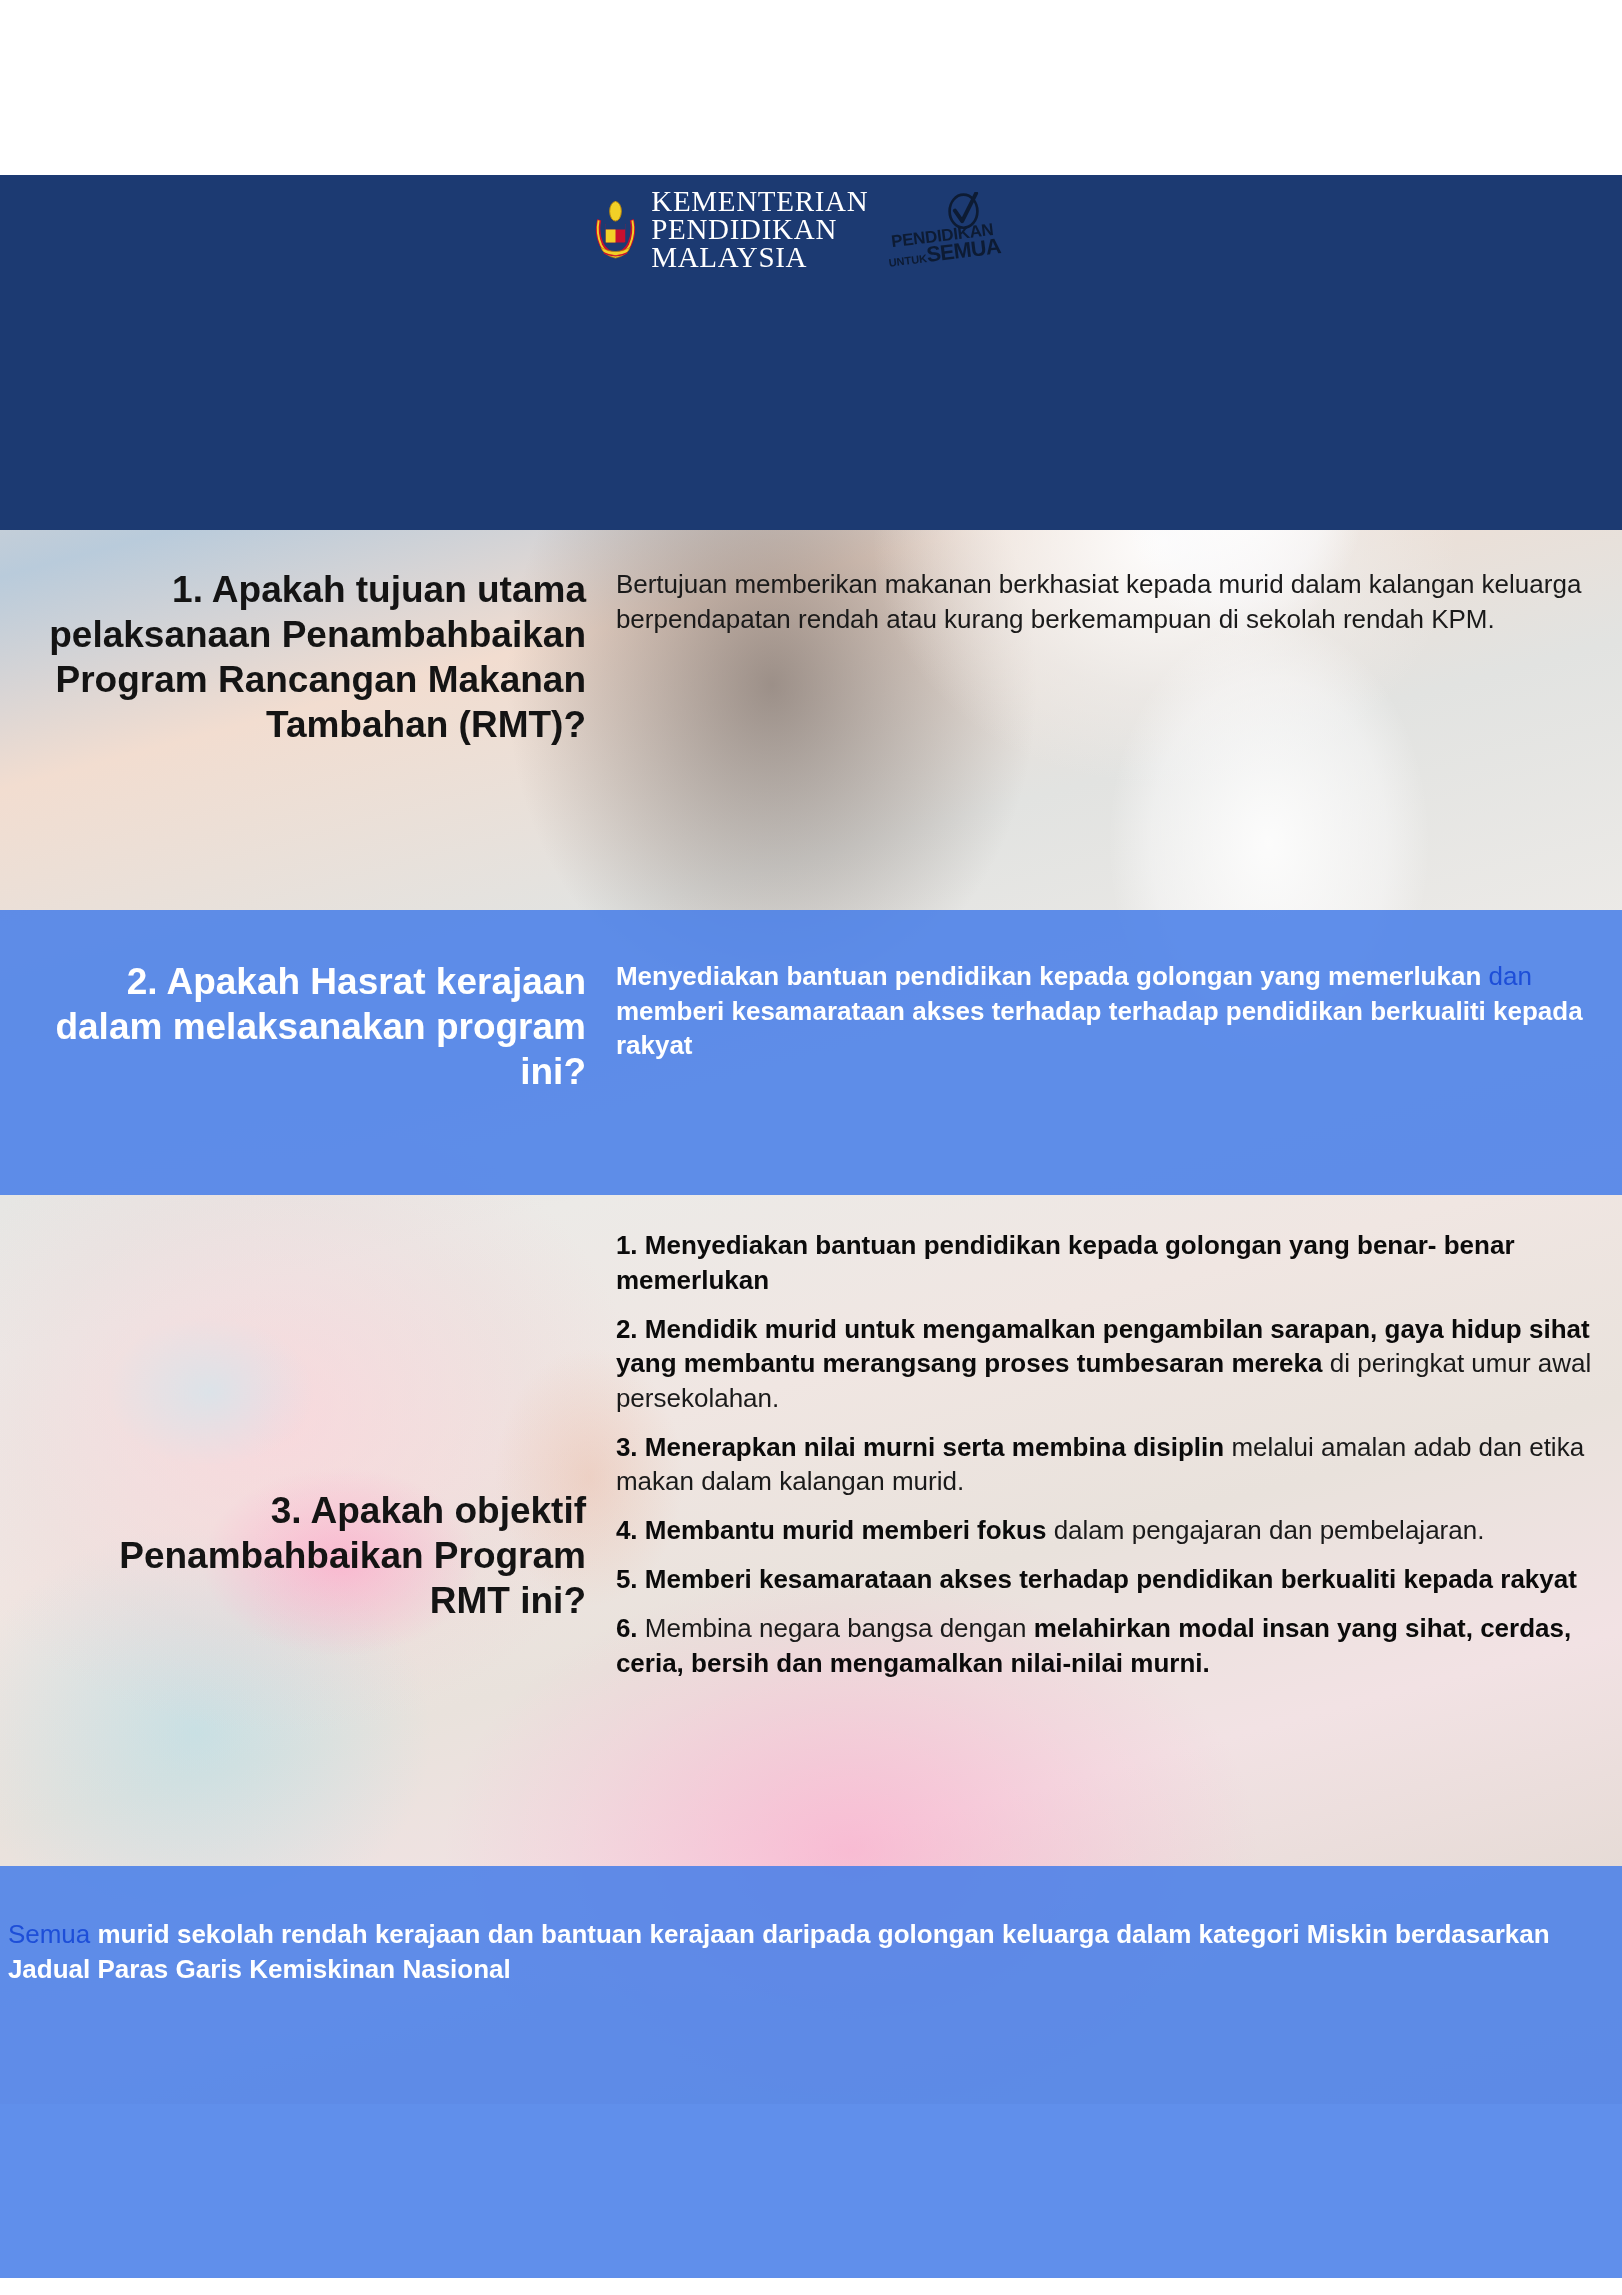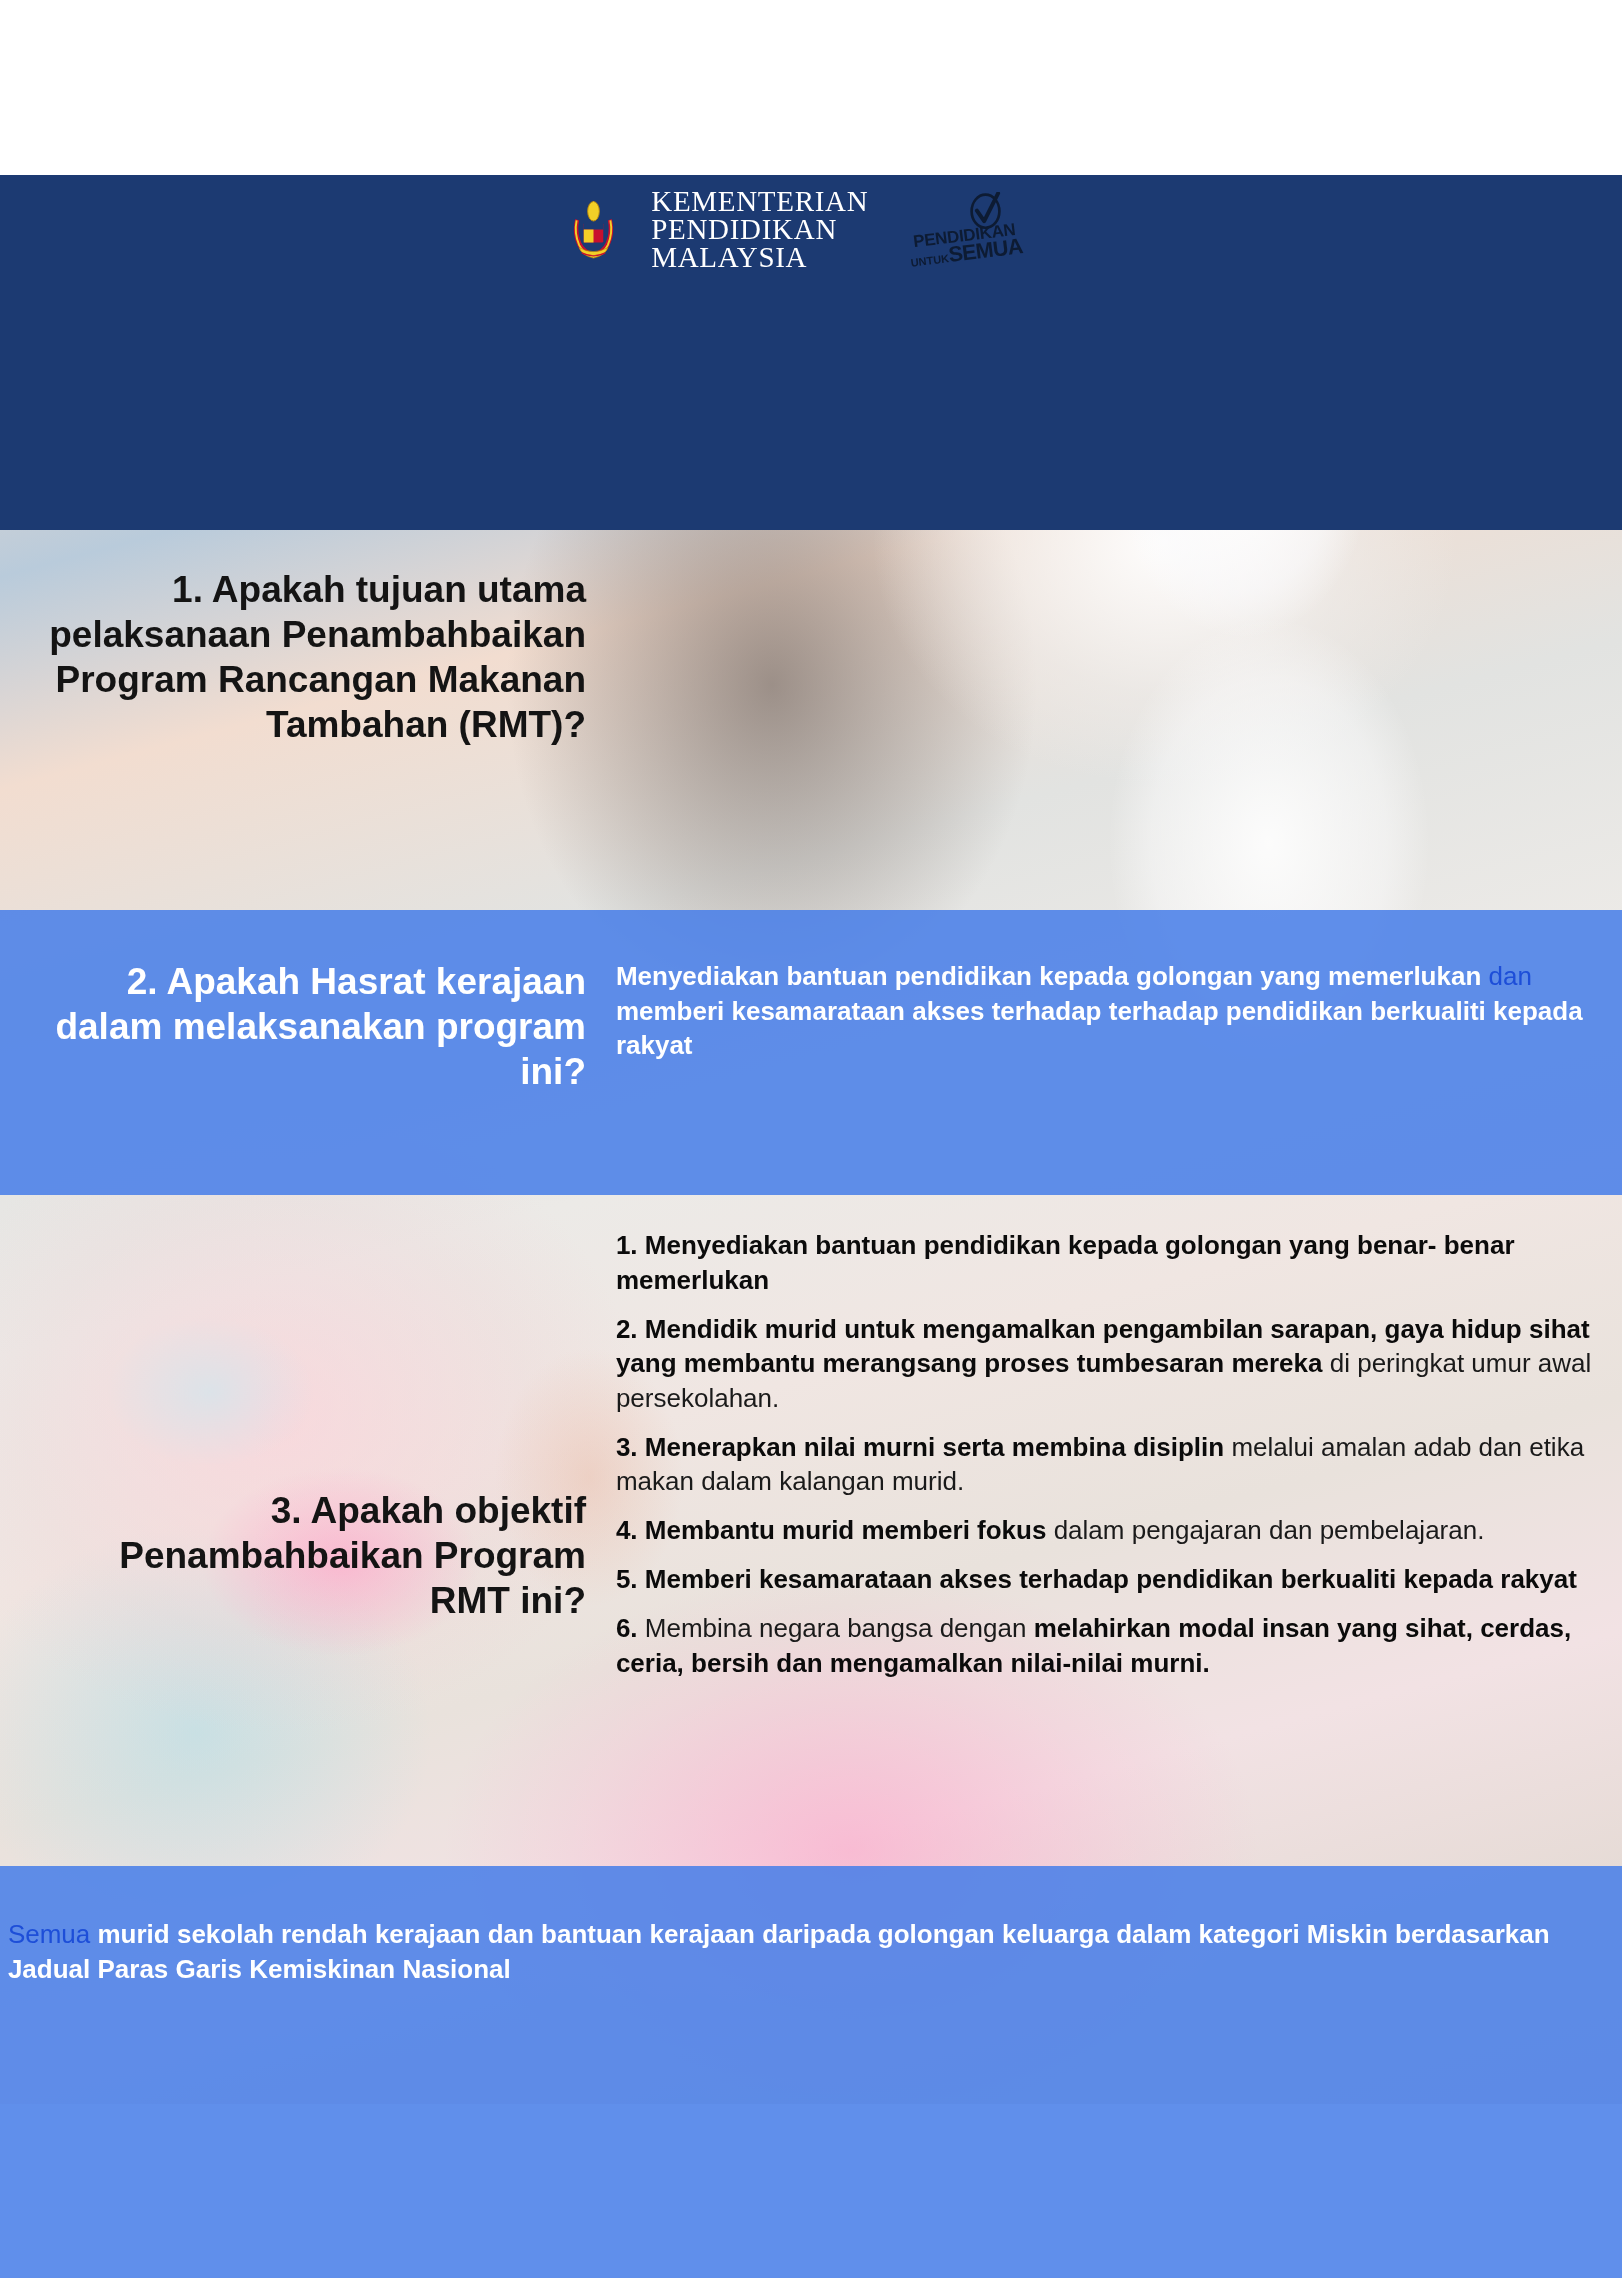--- a/index.html
+++ b/index.html
@@ -73,21 +73,21 @@
     background:#1c3a72;
     box-sizing:border-box;
     padding:18.3px 0 11.8px;
     text-align:center;
     z-index:6;
   }
   .logo-row{
     display:flex;
     align-items:center;
     justify-content:center;
-    gap:26px;
+    gap:4px;
     height:73px;
   }
   .crest{
     width:63px;height:65px;position:relative;flex:0 0 auto;
   }
   .crest svg{display:block}
   .kpm-word{
     color:#ffffff;
     font-family:"Liberation Serif", serif;
     font-size:29px;
@@ -232,20 +232,23 @@
           <span>PENDIDIKAN</span><br>
           <span class="untuk">UNTUK</span><span class="l2">SEMUA</span>
         </div>
       </div>
     </div>
 
   </div>
 
   <div class="row dark" id="row1">
     <div class="q">1. Apakah tujuan utama pelaksanaan Penambahbaikan Program Rancangan Makanan Tambahan (RMT)?</div>
+    <div class="a">
+      <p>Bertujuan memberikan makanan berkhasiat kepada murid dalam kalangan keluarga berpendapatan rendah atau kurang berkemampuan di sekolah rendah KPM.</p>
+    </div>
   </div>
 
   <div class="row light" id="row2">
     <div class="q">2. Apakah Hasrat kerajaan dalam melaksanakan program ini?</div>
     <div class="a">
       <p><span>Menyediakan bantuan pendidikan kepada golongan yang memerlukan</span><span class="reg"> dan </span><span>memberi kesamarataan akses terhadap terhadap pendidikan berkualiti kepada rakyat</span></p>
     </div>
   </div>
 
   <div class="row dark q3wrap" id="row3">

